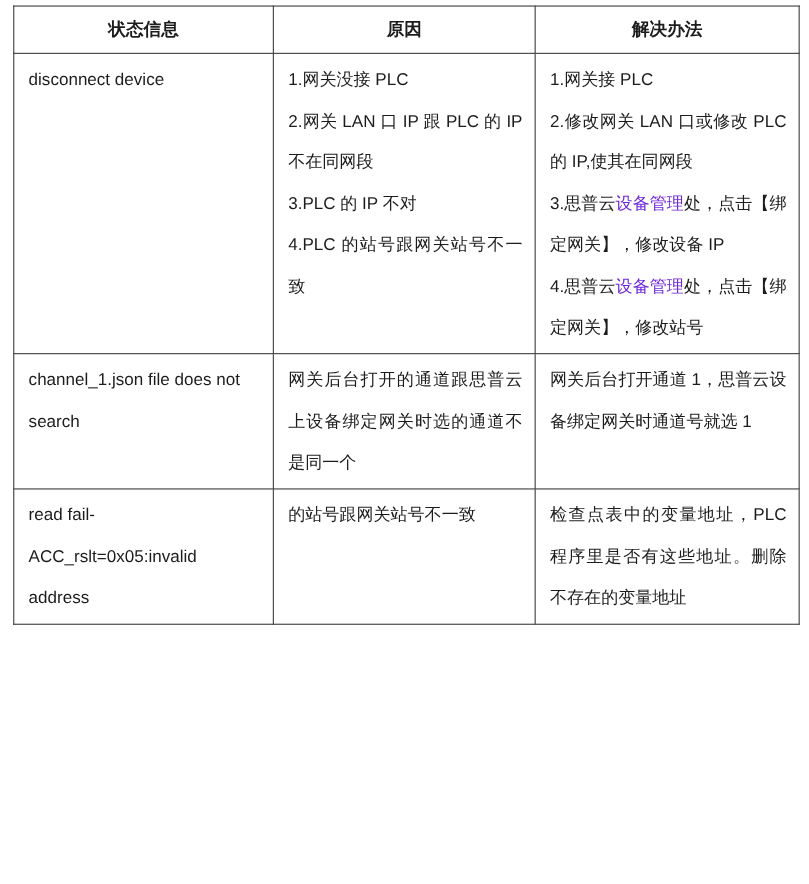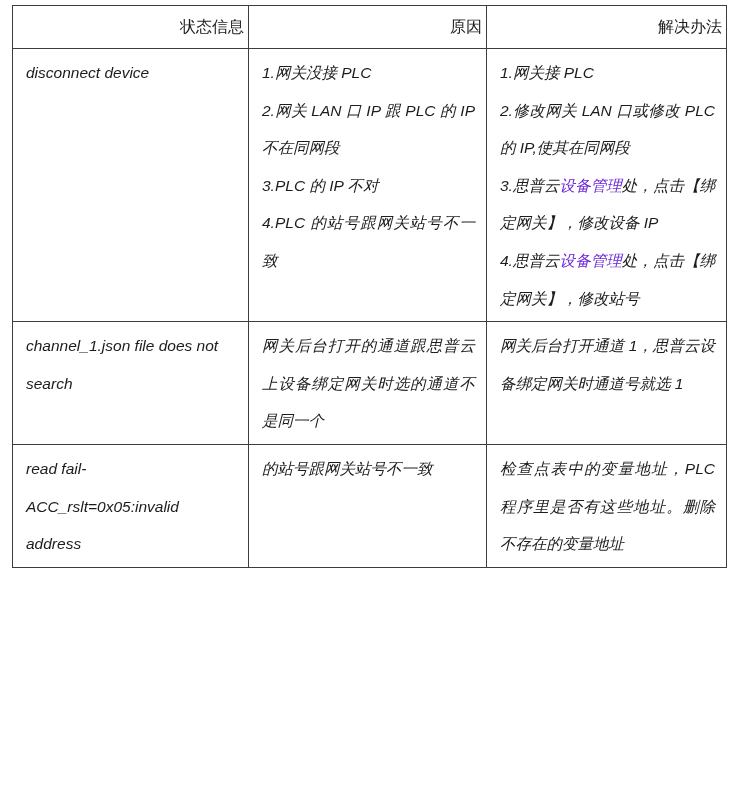--- a/index.html
+++ b/index.html
@@ -28,36 +28,36 @@
   table.doc-table col.c2 { width: 238px; }
   table.doc-table col.c3 { width: 240px; }
   table.doc-table th,
   table.doc-table td {
     border: 1px solid #3d3d3d;
     vertical-align: top;
     overflow-wrap: break-word;
   }
   table.doc-table th {
     height: 38px;
-    font-weight: 400;
+    font-weight: 700;
     font-size: 16px;
-    text-align: right;
+    text-align: center;
     vertical-align: middle;
     padding: 2px 4px;
   }
   table.doc-table td {
     padding: 5px 11px 4px 13px;
     font-size: 15.5px;
     line-height: 37.6px;
   }
   td.status-cell { text-align: left; }
   td.reason-cell, td.solution-cell {
     text-align: justify;
   }
-  .para { margin: 0; font-style: italic; }
+  .para { margin: 0; }
   .hl { color: #6d28d9; }
 </style>
 </head>
 <body>
 
 <div class="page">
   <table class="doc-table">
     <colgroup>
       <col class="c1">
       <col class="c2">

